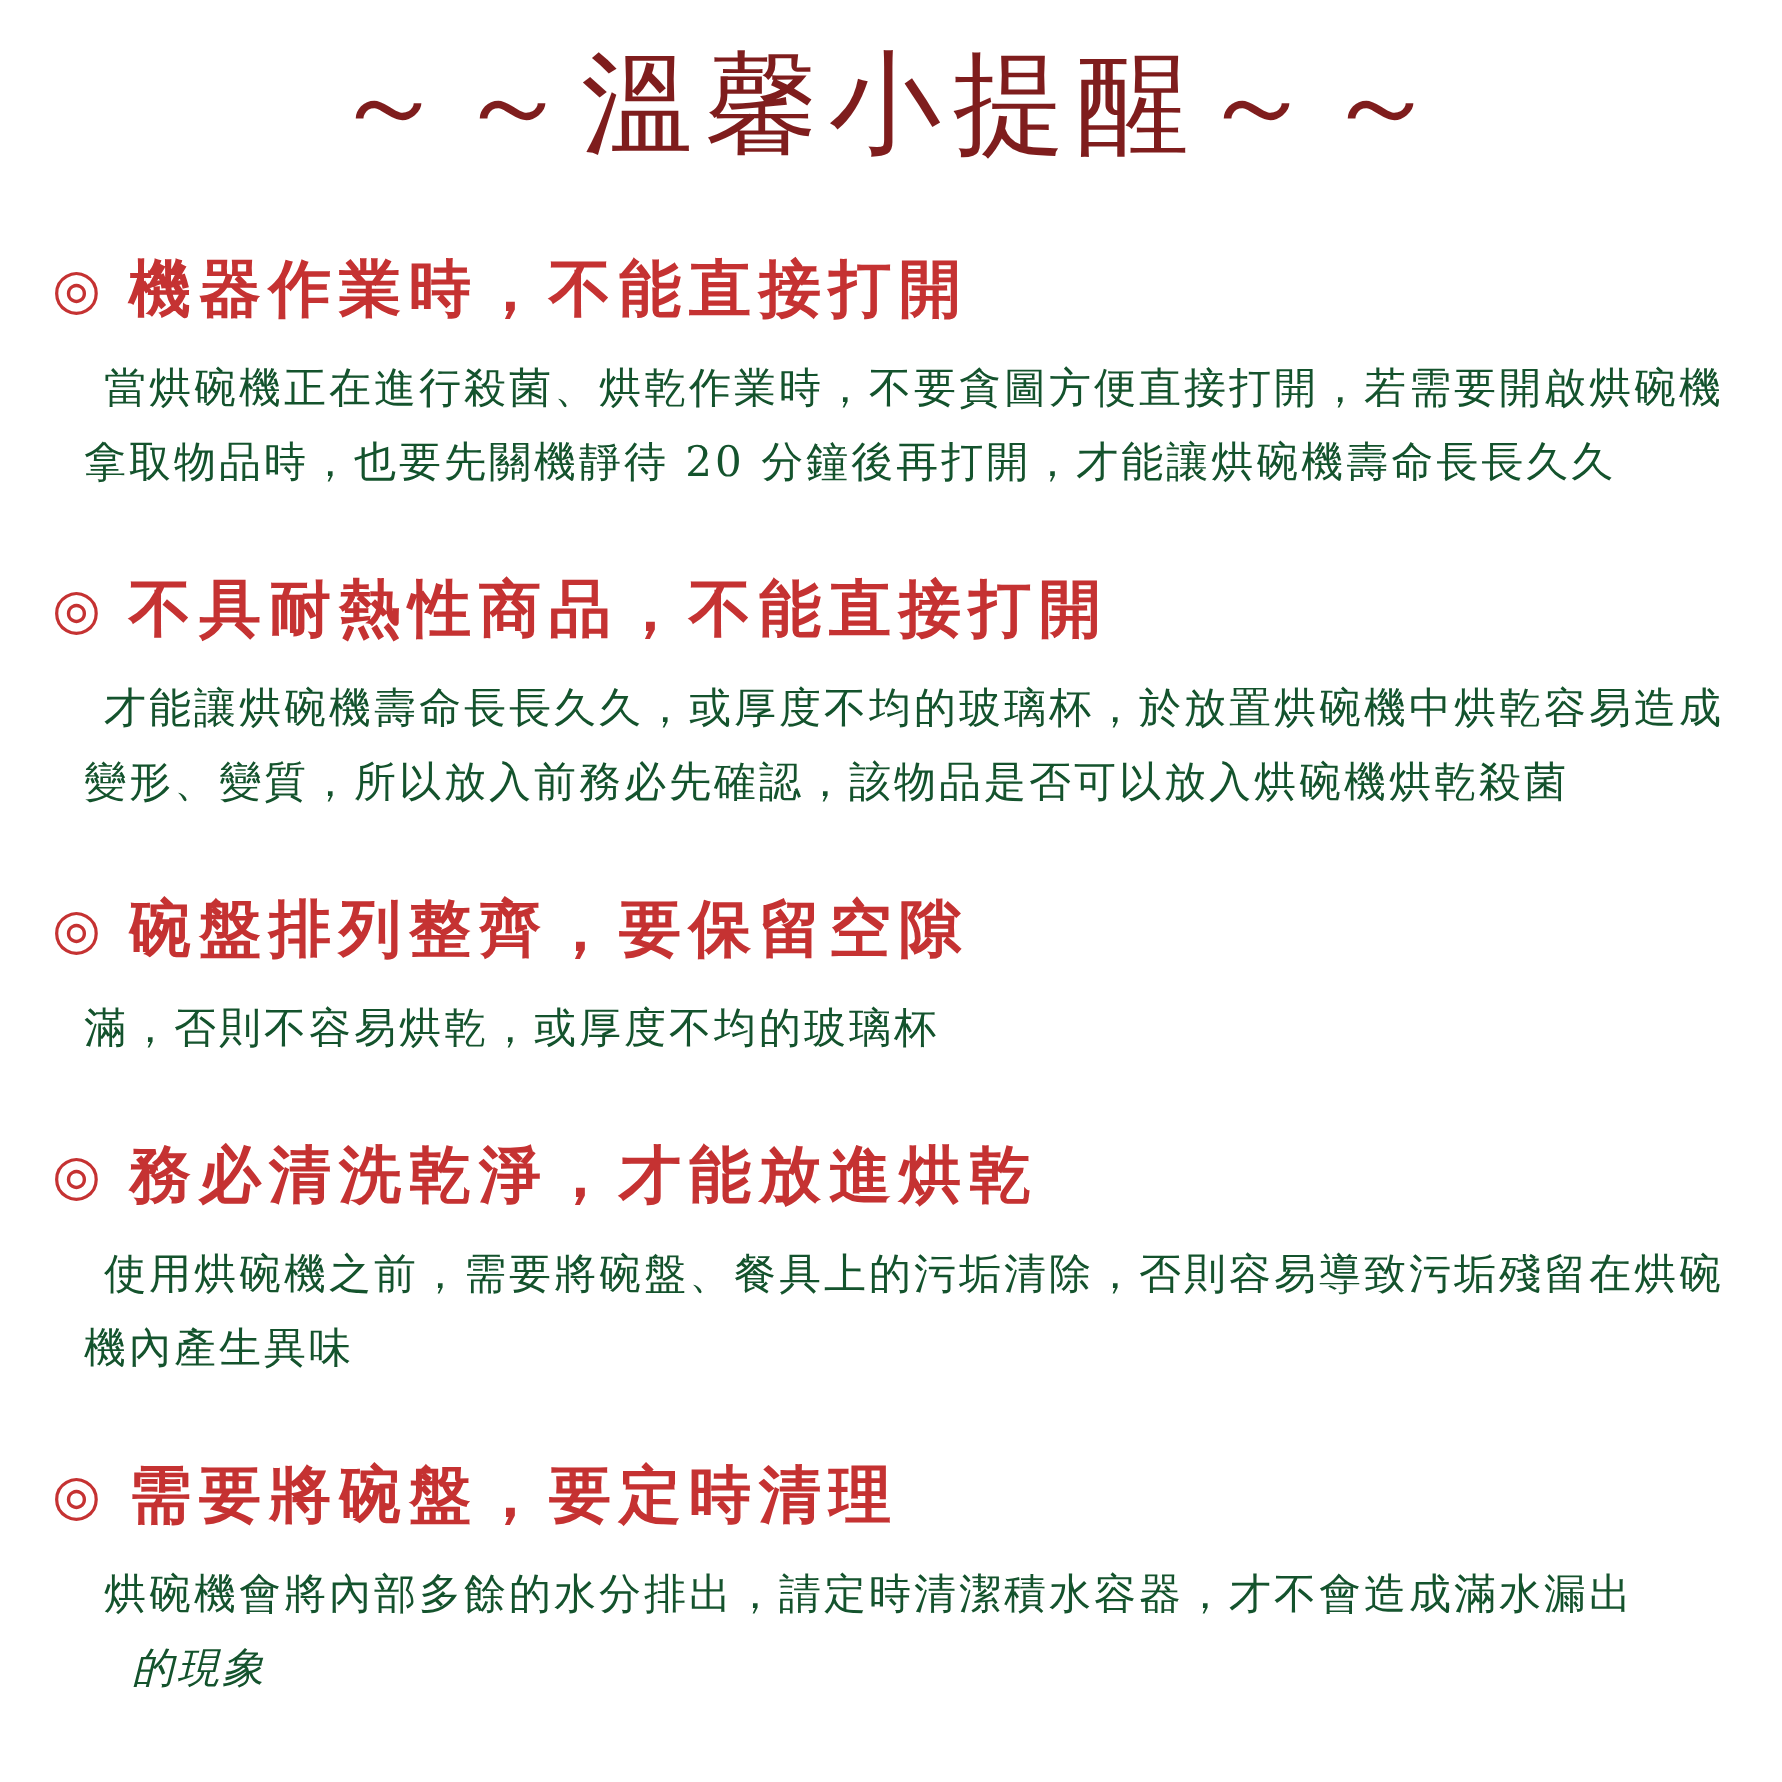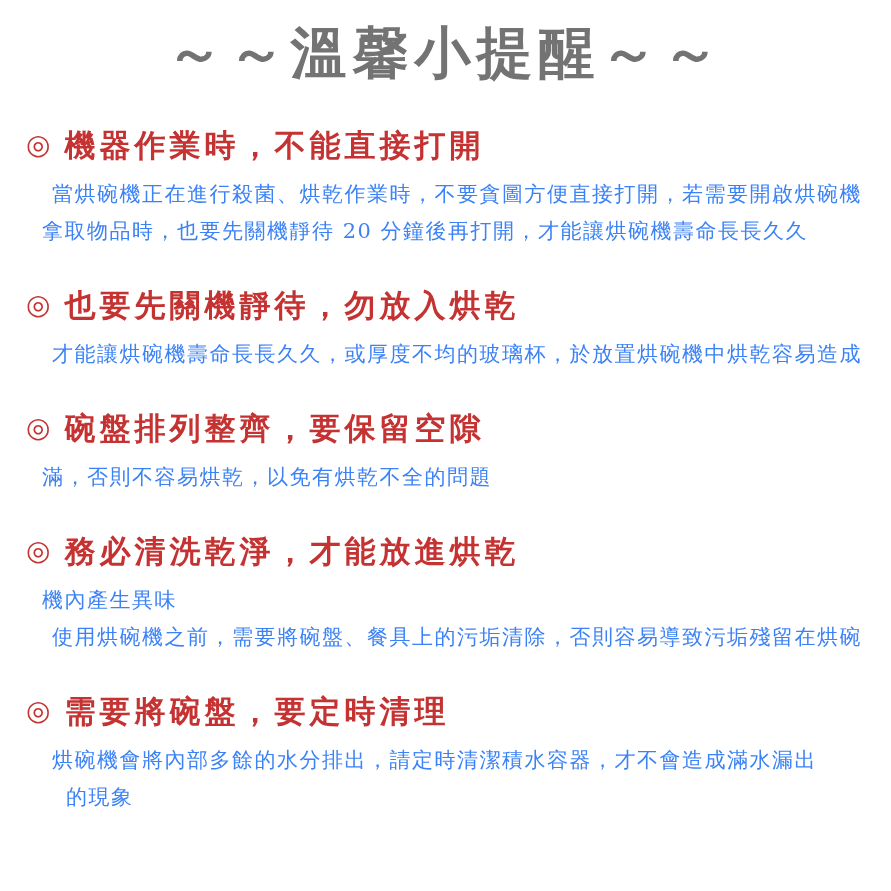--- a/index.html
+++ b/index.html
@@ -12,23 +12,23 @@
     width: 891px;
     height: 891px;
     background: #ffffff;
     overflow: hidden;
     font-family: "DejaVu Serif", "Liberation Serif", serif;
   }
   .title {
     margin: 0;
     padding-top: 22px;
     text-align: center;
-    color: #737373;
+    color: #7f1d1d;
     font-size: 56px;
-    font-weight: bold;
+    font-weight: normal;
     letter-spacing: 6px;
     line-height: 1.1;
     white-space: nowrap;
   }
   .sections {
     padding: 0 20px 0 26px;
   }
   .section {
     margin-top: 40px;
   }
@@ -48,31 +48,31 @@
     font-weight: normal;
   }
   .heading-text {
     font-size: 31px;
     letter-spacing: 4px;
     line-height: 30px;
     white-space: nowrap;
   }
   .body {
     margin-top: 16px;
-    color: #3b82f6;
+    color: #14532d;
     font-size: 21px;
     letter-spacing: 1.5px;
     line-height: 37px;
   }
   .body .line {
     white-space: nowrap;
   }
   .line.indent-1 { padding-left: 26px; }
   .line.indent-wrap { padding-left: 16px; }
-  .line.indent-more { padding-left: 40px; }
+  .line.indent-more { padding-left: 40px; font-style: italic; }
 </style>
 </head>
 <body>
 
 <div class="page">
 
   <h1 class="title">～～溫馨小提醒～～</h1>
 
   <div class="sections">
 
@@ -83,45 +83,46 @@
       </div>
       <div class="body">
         <div class="line indent-1">當烘碗機正在進行殺菌、烘乾作業時，不要貪圖方便直接打開，若需要開啟烘碗機</div>
         <div class="line indent-wrap">拿取物品時，也要先關機靜待 20 分鐘後再打開，才能讓烘碗機壽命長長久久</div>
       </div>
     </div>
 
     <div class="section">
       <div class="heading-row">
         <span class="bullet">◎</span>
-        <span class="heading-text">也要先關機靜待，勿放入烘乾</span>
+        <span class="heading-text">不具耐熱性商品，不能直接打開</span>
       </div>
       <div class="body">
         <div class="line indent-1">才能讓烘碗機壽命長長久久，或厚度不均的玻璃杯，於放置烘碗機中烘乾容易造成</div>
+        <div class="line indent-wrap">變形、變質，所以放入前務必先確認，該物品是否可以放入烘碗機烘乾殺菌</div>
       </div>
     </div>
 
     <div class="section">
       <div class="heading-row">
         <span class="bullet">◎</span>
         <span class="heading-text">碗盤排列整齊，要保留空隙</span>
       </div>
       <div class="body">
-        <div class="line indent-wrap">滿，否則不容易烘乾，以免有烘乾不全的問題</div>
+        <div class="line indent-wrap">滿，否則不容易烘乾，或厚度不均的玻璃杯</div>
       </div>
     </div>
 
     <div class="section">
       <div class="heading-row">
         <span class="bullet">◎</span>
         <span class="heading-text">務必清洗乾淨，才能放進烘乾</span>
       </div>
       <div class="body">
+        <div class="line indent-1">使用烘碗機之前，需要將碗盤、餐具上的污垢清除，否則容易導致污垢殘留在烘碗</div>
         <div class="line indent-wrap">機內產生異味</div>
-        <div class="line indent-1">使用烘碗機之前，需要將碗盤、餐具上的污垢清除，否則容易導致污垢殘留在烘碗</div>
       </div>
     </div>
 
     <div class="section">
       <div class="heading-row">
         <span class="bullet">◎</span>
         <span class="heading-text">需要將碗盤，要定時清理</span>
       </div>
       <div class="body">
         <div class="line indent-1">烘碗機會將內部多餘的水分排出，請定時清潔積水容器，才不會造成滿水漏出</div>

